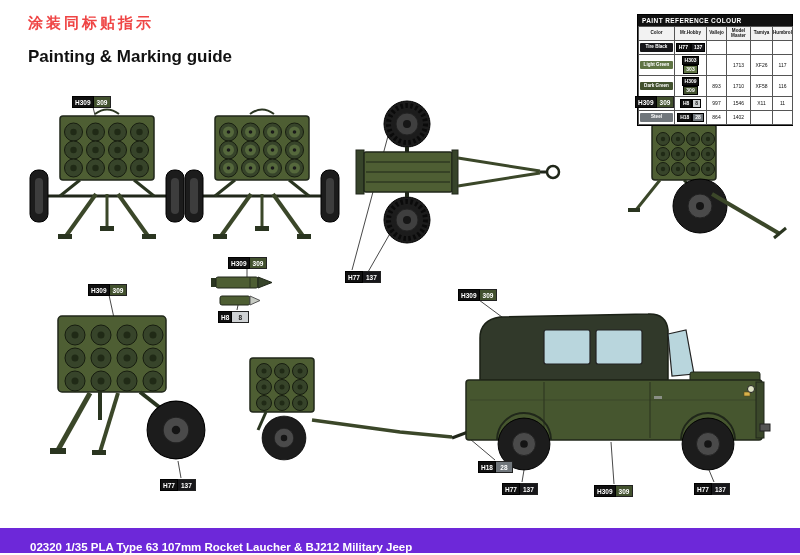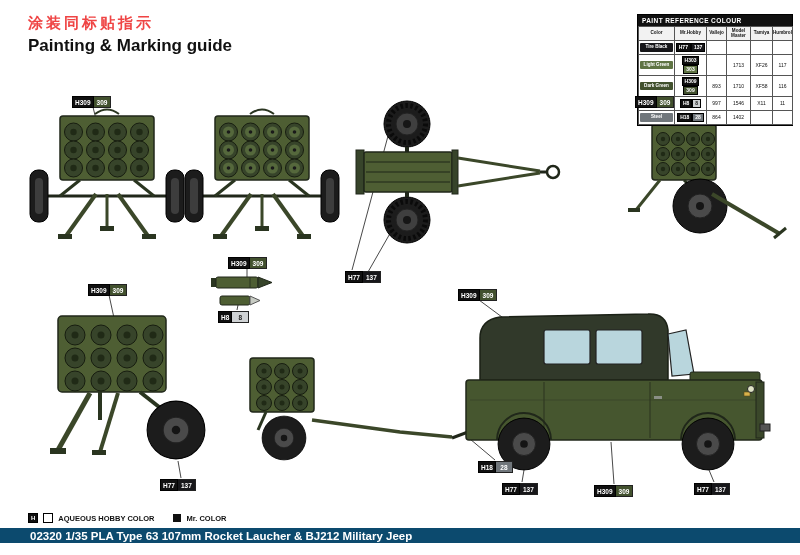--- a/index.html
+++ b/index.html
@@ -4,21 +4,21 @@
 <style>
   html,body{margin:0;padding:0;background:#e8e8e8;}
   .page{position:relative;width:800px;height:555px;background:#ffffff;overflow:hidden;
         font-family:"Liberation Sans","DejaVu Sans",sans-serif;}
   .overlay{position:absolute;z-index:2;}
   svg.illus{position:absolute;left:0;top:0;z-index:1;}
 
   
   .hdr{left:28px;top:14px;}
   .title-zh{font-size:15px;font-weight:bold;letter-spacing:3px;color:#ef4444;}
-  .title-en{font-size:17px;font-weight:bold;color:#111;margin-top:3px;}
+  .title-en{font-size:17px;font-weight:bold;color:#111;margin-top:14px;}
 
   
   .paint-table{left:637px;top:14px;width:156px;border:1px solid #000;background:#fff;box-sizing:border-box;}
   .pt-title{background:#101010;color:#fff;font-size:6.5px;font-weight:bold;padding:2px 4px;letter-spacing:.4px;}
   .pt-grid{border-collapse:collapse;width:100%;table-layout:fixed;}
   .pt-grid th,.pt-grid td{border:1px solid #555;font-size:5px;line-height:1;text-align:center;padding:1px 0;height:11px;overflow:hidden;color:#111;}
   .pt-grid th{font-size:4.6px;font-weight:bold;background:#f2f2f2;}
   .chip{display:block;margin:0 1px;border-radius:1px;font-size:4.6px;font-weight:bold;padding:2px 1px;}
   .mini{display:inline-block;font-size:5px;font-weight:bold;padding:1px 2px;border:1px solid #000;vertical-align:middle;}
   .mini.h{background:#101010;color:#fff;}
@@ -28,22 +28,22 @@
   .callout .hb{background:#101010;color:#fff;font-size:6.5px;font-weight:bold;
                padding:0 2px;border:1px solid #000;display:flex;align-items:center;}
   .callout .cb{font-size:6.5px;font-weight:bold;padding:0 3px;border:1px solid #222;border-left:none;
                display:flex;align-items:center;min-width:10px;justify-content:center;}
 
   
   .legend{left:28px;top:513px;display:flex;align-items:center;gap:5px;font-size:7.5px;font-weight:bold;color:#111;}
   .legend .hbox{border:1px solid #000;background:#101010;color:#fff;font-size:6px;padding:1px 2px;}
   .legend .wbox{border:1px solid #000;width:8px;height:8px;background:#fff;display:inline-block;}
   .legend .bbox{width:8px;height:8px;background:#101010;display:inline-block;margin-left:14px;}
-  .footer{left:0;top:528px;width:800px;height:15px;background:#0c4a6e;color:#fff;display:flex;
-          align-items:center;padding-left:30px;box-sizing:border-box;font-size:11.5px;font-weight:bold;}
+  .footer{left:0;top:528px;width:800px;height:25px;background:#6d28d9;color:#fff;display:flex;
+          align-items:flex-end;padding-left:30px;box-sizing:border-box;font-size:11.5px;font-weight:bold;}
 </style>
 </head>
 <body>
 
 <div class="page">
 
   <svg class="illus" width="800" height="555" viewBox="0 0 800 555">
     <defs>
       <g id="tubeA">
           <circle r="9" fill="#37442a" stroke="#171d10"></circle>
@@ -388,25 +388,18 @@
     </div>
   <div class="callout" style="left:594px;top:485px">
       <span class="hb">H309</span>
       <span class="cb" style="background-color: rgb(66, 81, 46); color: rgb(255, 255, 255);">309</span>
     </div>
   <div class="callout" style="left:694px;top:483px">
       <span class="hb">H77</span>
       <span class="cb" style="background-color: rgb(23, 23, 26); color: rgb(255, 255, 255);">137</span>
     </div>
 
-  <div class="overlay legend">
-    <span class="hbox">H</span>
-      <span class="wbox"></span>
-    <span>AQUEOUS HOBBY COLOR</span>
-    <span class="bbox"></span>
-    <span>Mr. COLOR</span>
-  </div>
 
   <div class="overlay footer">
     <span>02320 1/35 PLA Type 63 107mm Rocket Laucher &amp; BJ212 Military Jeep</span>
   </div>
 
 </div>
 
 </body></html>

